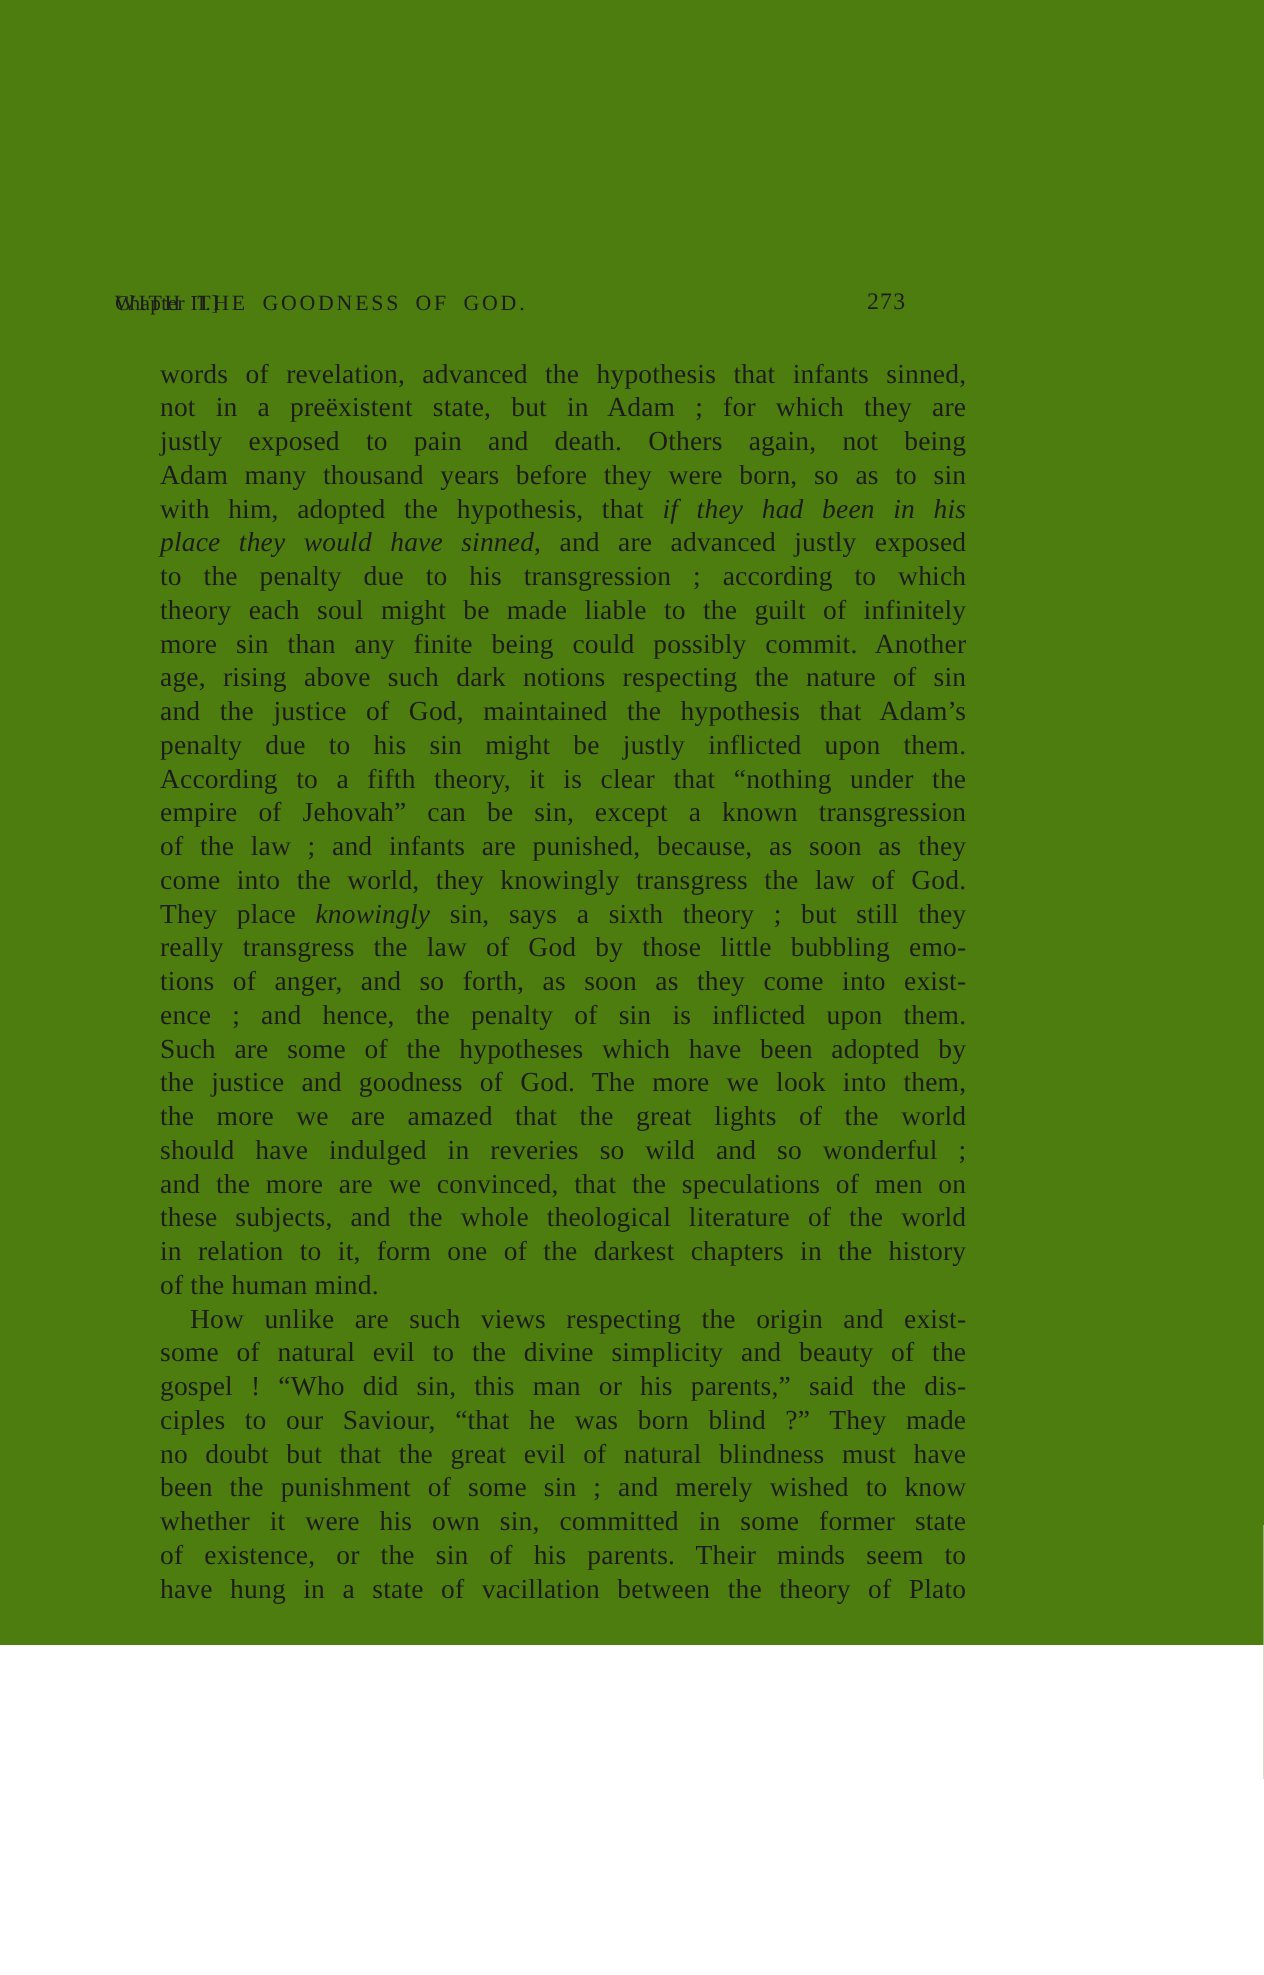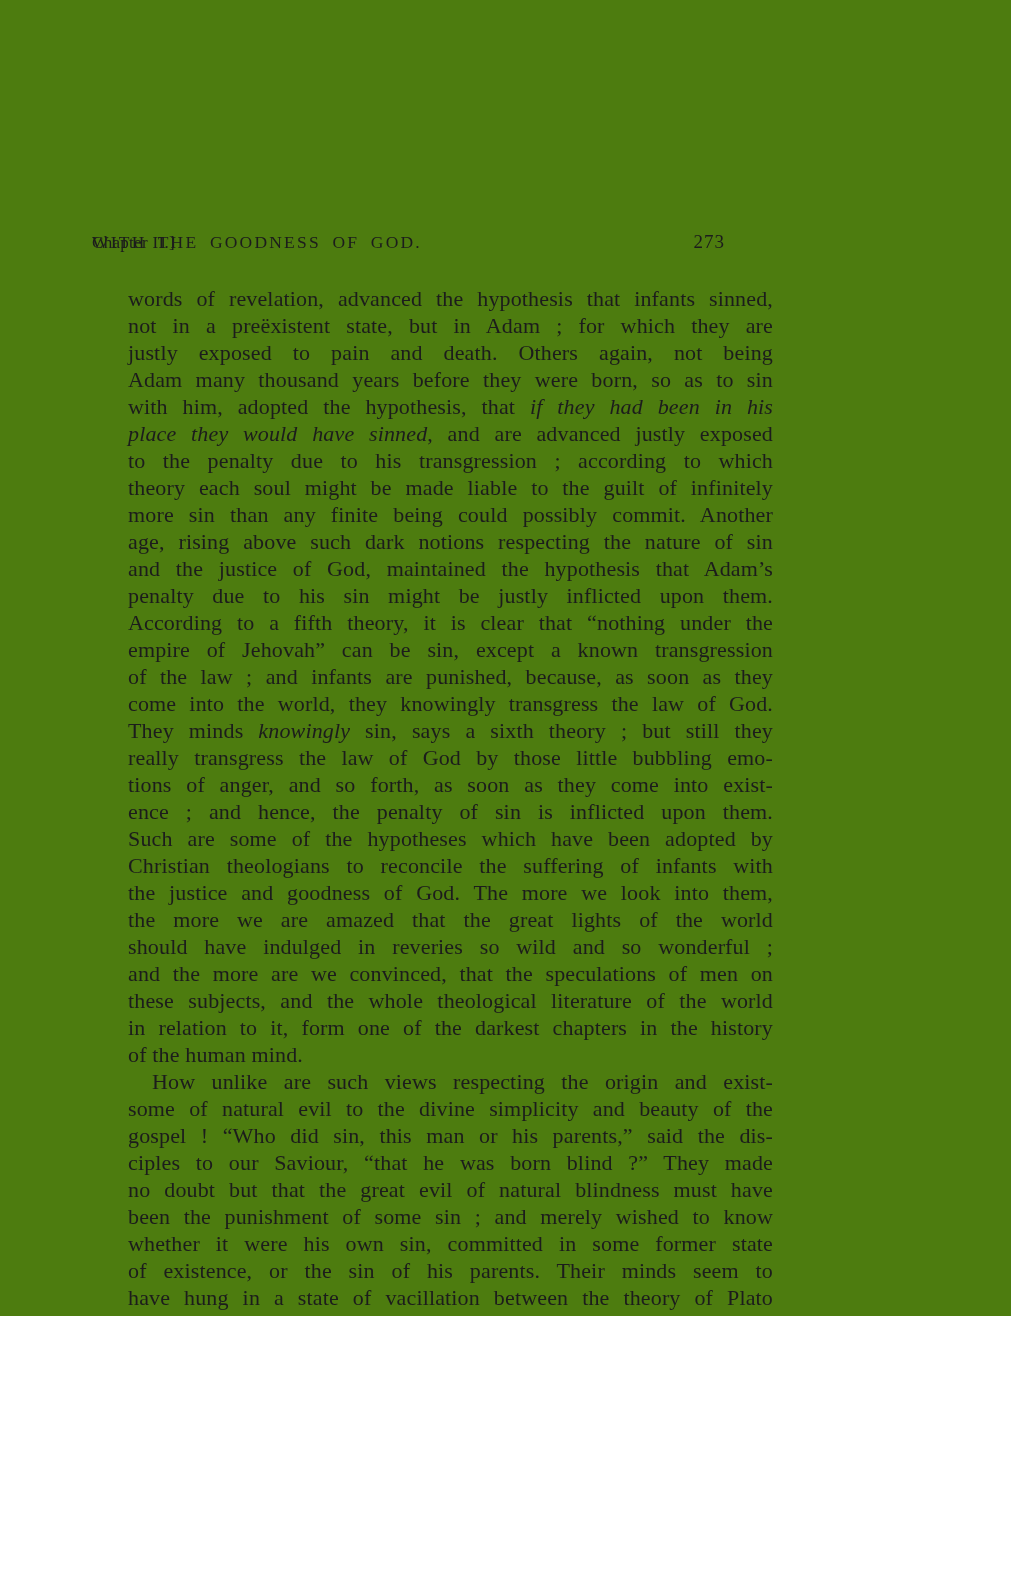--- a/index.html
+++ b/index.html
@@ -106,26 +106,25 @@
       <div class="line"><span>to the penalty due to his transgression ;  according to which</span></div>
       <div class="line"><span>theory each soul might be made liable to the guilt of infinitely</span></div>
       <div class="line"><span>more sin than any finite being could possibly commit.  Another</span></div>
       <div class="line"><span>age, rising above such dark notions respecting the nature of sin</span></div>
       <div class="line"><span>and the justice of God, maintained the hypothesis that Adam’s</span></div>
       <div class="line"><span>penalty due to his sin might be justly inflicted upon them.</span></div>
       <div class="line"><span>According to a fifth theory, it is clear that “nothing under the</span></div>
       <div class="line"><span>empire of Jehovah” can be sin, except a known transgression</span></div>
       <div class="line"><span>of the law ; and infants are punished, because, as soon as they</span></div>
       <div class="line"><span>come into the world, they knowingly transgress the law of God.</span></div>
-      <div class="line"><span>They minds </span><span class="it">knowingly</span><span> sin, says a sixth theory ; but still they</span></div>
+      <div class="line"><span>They place </span><span class="it">knowingly</span><span> sin, says a sixth theory ; but still they</span></div>
       <div class="line"><span>really transgress the law of God by those little bubbling emo-</span></div>
       <div class="line"><span>tions of anger, and so forth, as soon as they come into exist-</span></div>
       <div class="line"><span>ence ; and hence, the penalty of sin is inflicted upon them.</span></div>
       <div class="line"><span>Such are some of the hypotheses which have been adopted by</span></div>
-      <div class="line"><span>Christian theologians to reconcile the suffering of infants with</span></div>
       <div class="line"><span>the justice and goodness of God.  The more we look into them,</span></div>
       <div class="line"><span>the more we are amazed that the great lights of the world</span></div>
       <div class="line"><span>should have indulged in reveries so wild and so wonderful ;</span></div>
       <div class="line"><span>and the more are we convinced, that the speculations of men on</span></div>
       <div class="line"><span>these subjects, and the whole theological literature of the world</span></div>
       <div class="line"><span>in relation to it, form one of the darkest chapters in the history</span></div>
       <div class="line last"><span>of the human mind.</span></div>
       <div class="line indent"><span>How unlike are such views respecting the origin and exist-</span></div>
       <div class="line"><span>some of natural evil to the divine simplicity and beauty of the</span></div>
       <div class="line"><span>gospel !  “Who did sin, this man or his parents,” said the dis-</span></div>

